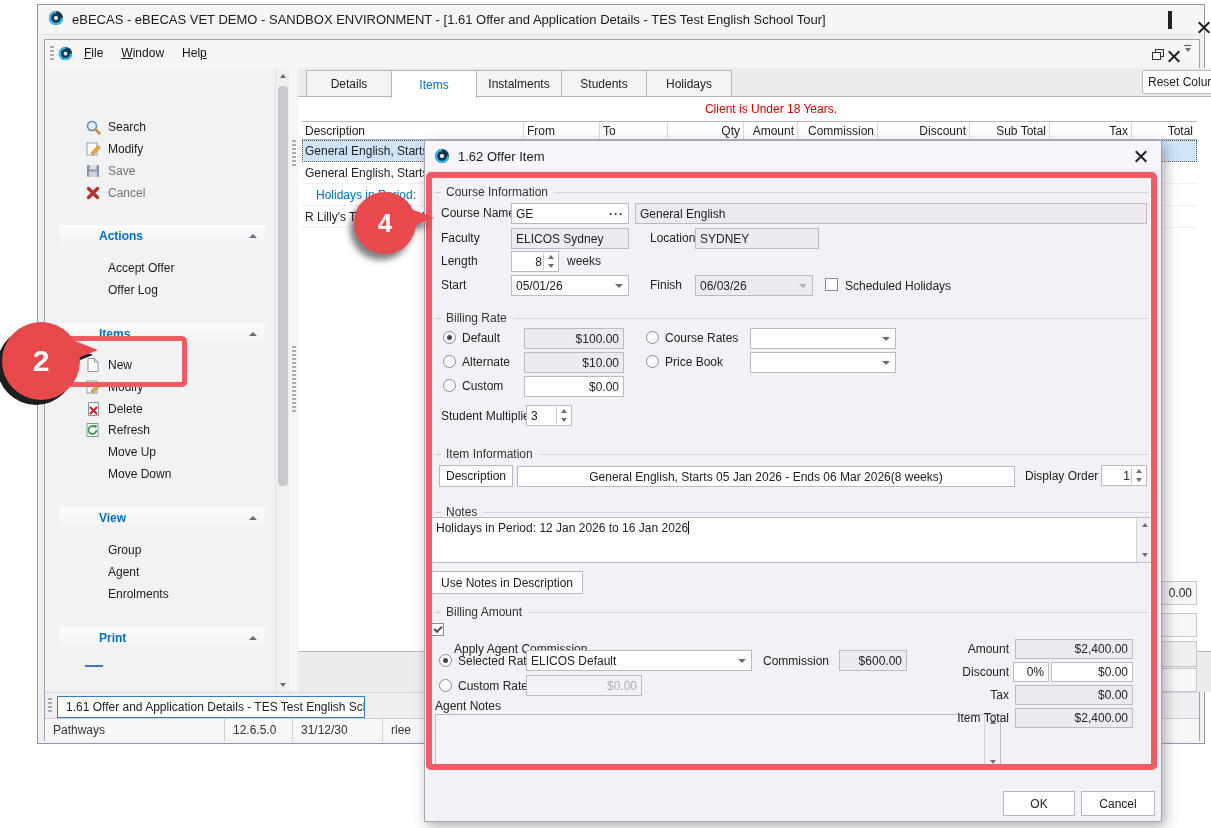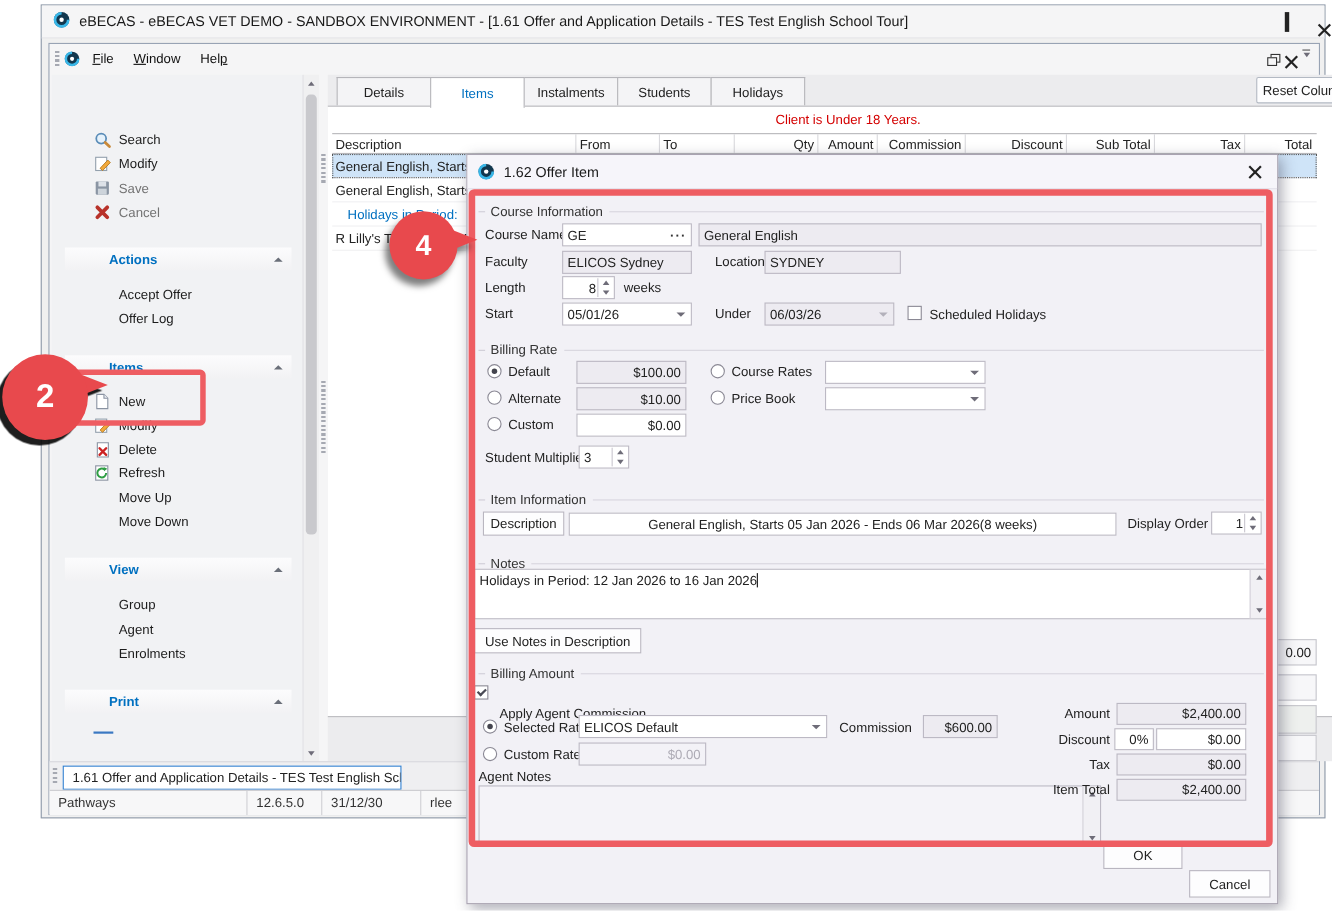--- a/index.html
+++ b/index.html
@@ -425,21 +425,21 @@
         </span>
     </div>
     <span class="lab" style="left:142px;top:113px;">weeks</span>
     <span class="lab" style="left:16px;top:137px;">Start</span>
     <div class="fld w" style="left:86px;top:134px;width:118px;height:21px;padding-right:18px;">
       <span>05/01/26</span>
       <span class="ddbtn">
           <span class="tri-down"></span>
         </span>
     </div>
-    <span class="lab" style="left:225px;top:137px;">Under</span>
+    <span class="lab" style="left:225px;top:137px;">Finish</span>
     <div class="fld" style="left:270px;top:134px;width:118px;height:21px;padding-right:18px;">
       <span>06/03/26</span>
       <span class="ddbtn">
           <span class="tri-down" style="border-top-color:#b3b1bb;"></span>
         </span>
     </div>
     <span class="cb" style="left:400px;top:137px;"></span>
     <span class="lab" style="left:420px;top:138px;">Scheduled Holidays</span>
 
     <div class="sect" style="top:170px;">
@@ -581,21 +581,21 @@
       </div>
     <span class="lab r" style="left:500px;top:547px;width:84px;">Tax</span>
     <div class="fld num" style="left:590px;top:544px;width:118px;height:20px;">
         <span>$0.00</span>
       </div>
     <span class="lab r" style="left:500px;top:570px;width:84px;">Item Total</span>
     <div class="fld num" style="left:590px;top:567px;width:118px;height:20px;">
         <span>$2,400.00</span>
       </div>
 
-    <div class="btn" style="left:578px;top:624px;width:72px;height:25px;">
+    <div class="btn" style="left:578px;top:650px;width:72px;height:25px;">
         <span>OK</span>
       </div>
     <div class="btn" style="left:656px;top:650px;width:74px;height:25px;">
         <span>Cancel</span>
       </div>
   </div>
 
   <div class="ann-rect" style="left:64px;top:336px;width:123px;height:51px;"></div>
   <div class="ann-rect" style="left:426px;top:172px;width:731px;height:598px;border-width:6px;"></div>
 

